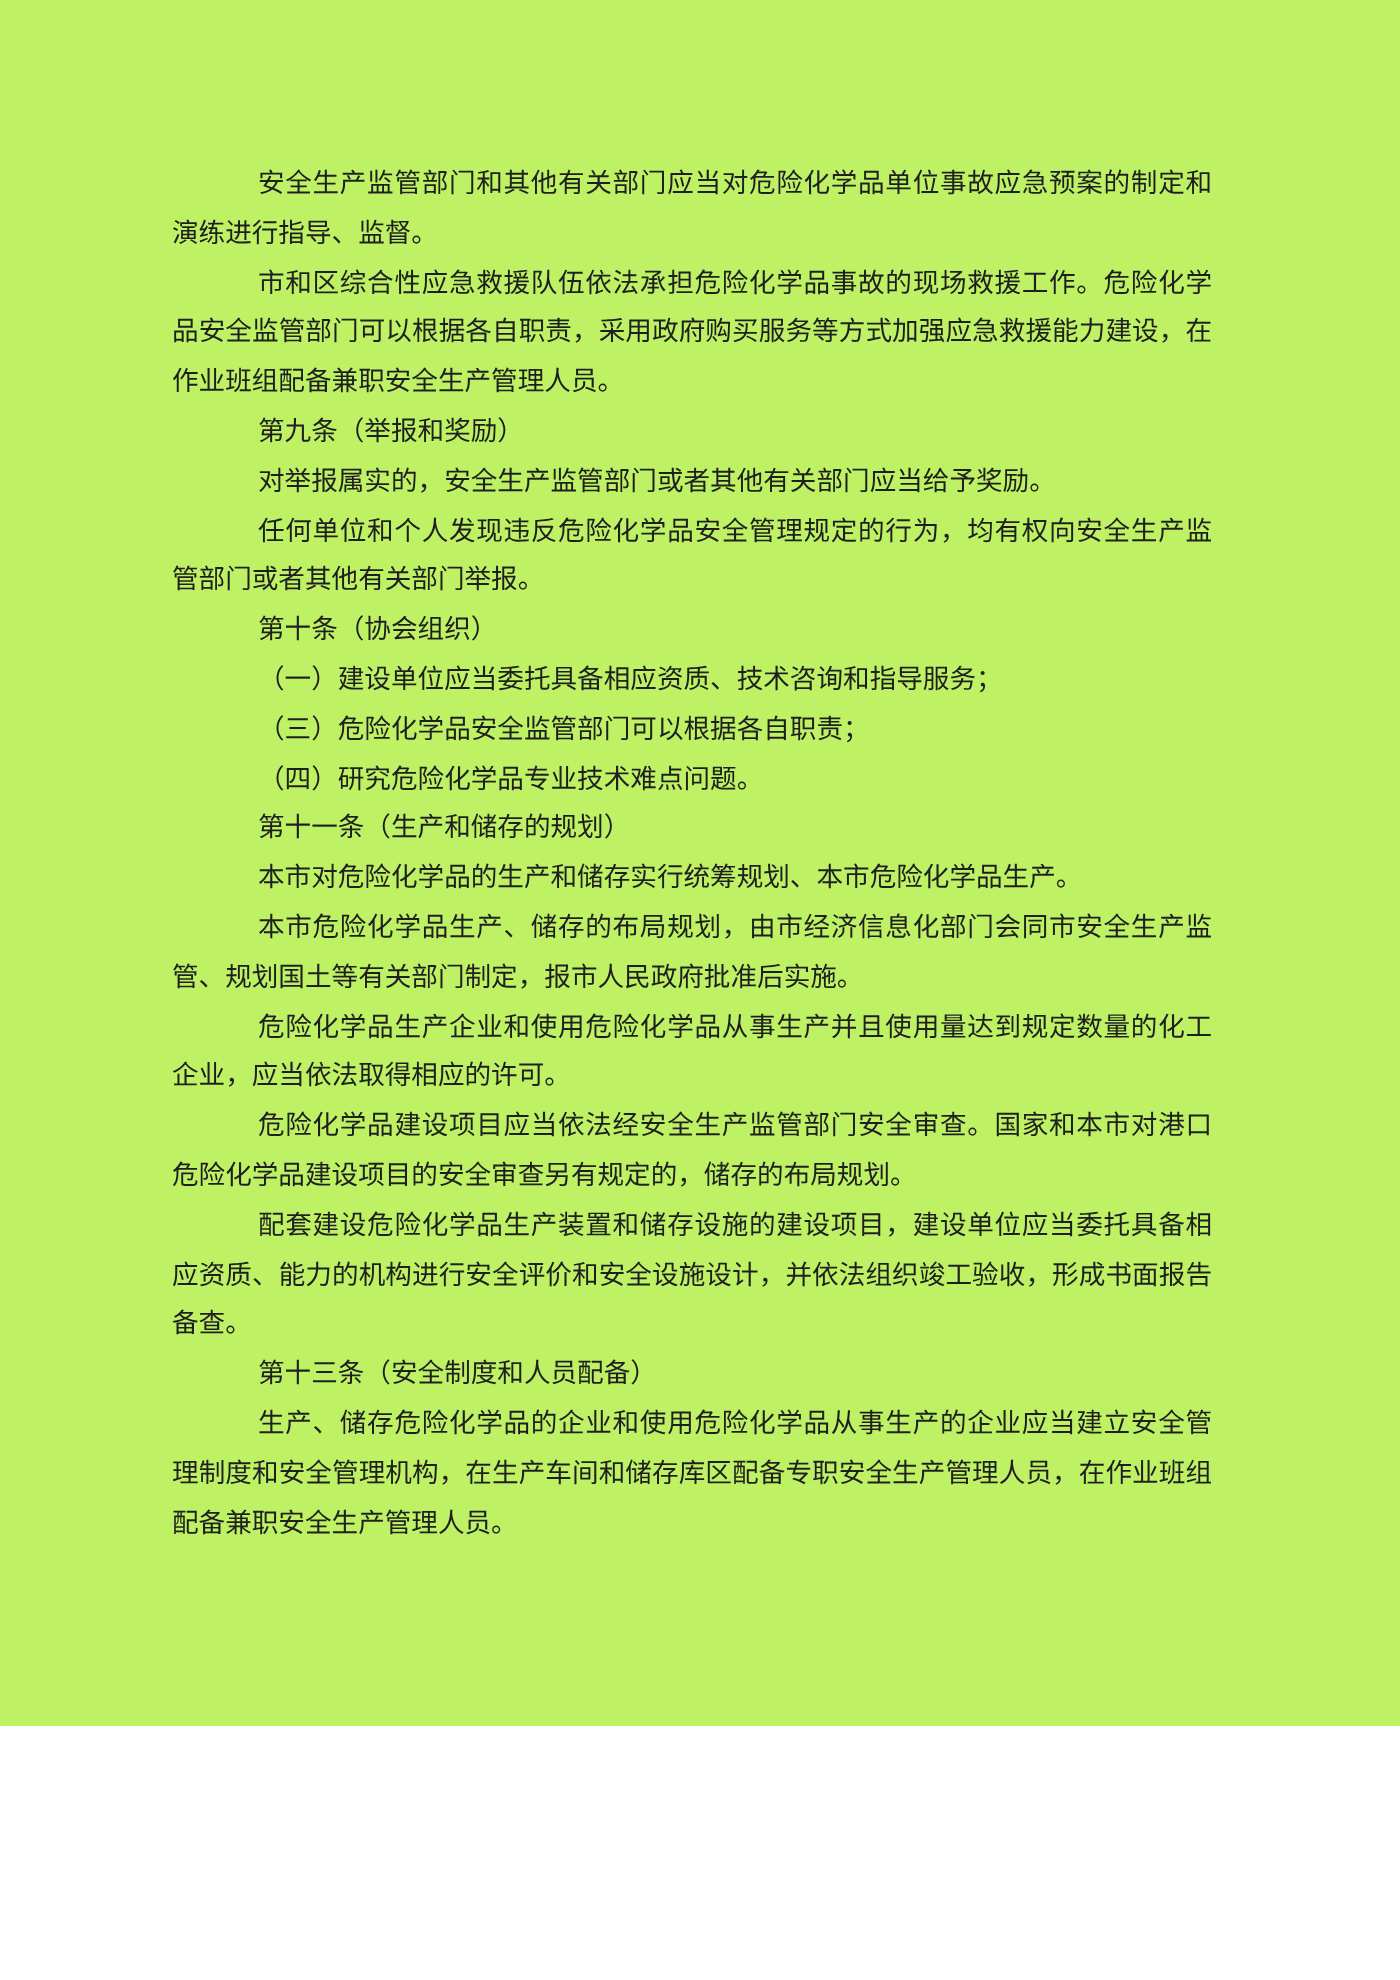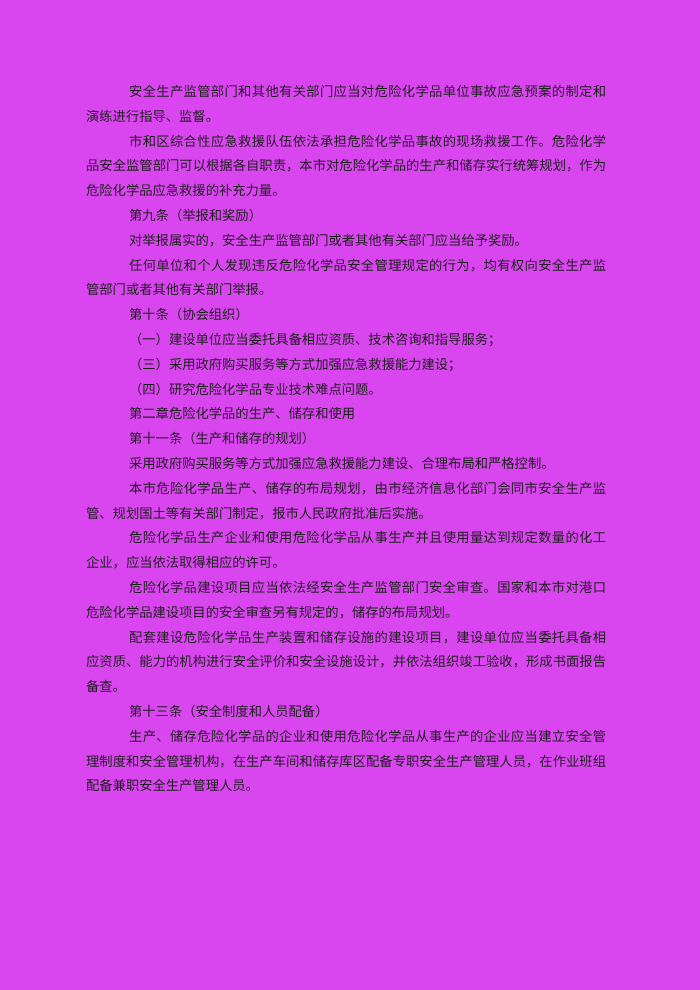--- a/index.html
+++ b/index.html
@@ -3,22 +3,22 @@
 <meta charset="utf-8">
 <style>
   html, body {
     margin: 0;
     padding: 0;
     background: #ffffff;
   }
   .page {
     position: relative;
     width: 700px;
-    height: 990px;
-    background: #d946ef;
+    height: 863px;
+    background: #bef264;
     box-sizing: border-box;
     padding: 80px 94px 0 86px;
     overflow: hidden;
   }
   .doc-body {
     width: 520px;
   }
   .doc-body p {
     margin: 0;
     padding: 0;
@@ -31,31 +31,30 @@
     word-break: break-all;
     text-indent: 43px;
   }
 </style>
 </head>
 <body>
 
 <div class="page">
   <div class="doc-body">
     <p>安全生产监管部门和其他有关部门应当对危险化学品单位事故应急预案的制定和演练进行指导、监督。</p>
-    <p>市和区综合性应急救援队伍依法承担危险化学品事故的现场救援工作。危险化学品安全监管部门可以根据各自职责，本市对危险化学品的生产和储存实行统筹规划，作为危险化学品应急救援的补充力量。</p>
+    <p>市和区综合性应急救援队伍依法承担危险化学品事故的现场救援工作。危险化学品安全监管部门可以根据各自职责，采用政府购买服务等方式加强应急救援能力建设，在作业班组配备兼职安全生产管理人员。</p>
     <p>第九条（举报和奖励）</p>
     <p>对举报属实的，安全生产监管部门或者其他有关部门应当给予奖励。</p>
     <p>任何单位和个人发现违反危险化学品安全管理规定的行为，均有权向安全生产监管部门或者其他有关部门举报。</p>
     <p>第十条（协会组织）</p>
     <p>（一）建设单位应当委托具备相应资质、技术咨询和指导服务；</p>
-    <p>（三）采用政府购买服务等方式加强应急救援能力建设；</p>
+    <p>（三）危险化学品安全监管部门可以根据各自职责；</p>
     <p>（四）研究危险化学品专业技术难点问题。</p>
-    <p>第二章危险化学品的生产、储存和使用</p>
     <p>第十一条（生产和储存的规划）</p>
-    <p>采用政府购买服务等方式加强应急救援能力建设、合理布局和严格控制。</p>
+    <p>本市对危险化学品的生产和储存实行统筹规划、本市危险化学品生产。</p>
     <p>本市危险化学品生产、储存的布局规划，由市经济信息化部门会同市安全生产监管、规划国土等有关部门制定，报市人民政府批准后实施。</p>
     <p>危险化学品生产企业和使用危险化学品从事生产并且使用量达到规定数量的化工企业，应当依法取得相应的许可。</p>
     <p>危险化学品建设项目应当依法经安全生产监管部门安全审查。国家和本市对港口危险化学品建设项目的安全审查另有规定的，储存的布局规划。</p>
     <p>配套建设危险化学品生产装置和储存设施的建设项目，建设单位应当委托具备相应资质、能力的机构进行安全评价和安全设施设计，并依法组织竣工验收，形成书面报告备查。</p>
     <p>第十三条（安全制度和人员配备）</p>
     <p>生产、储存危险化学品的企业和使用危险化学品从事生产的企业应当建立安全管理制度和安全管理机构，在生产车间和储存库区配备专职安全生产管理人员，在作业班组配备兼职安全生产管理人员。</p>
   </div>
 </div>
 
 </body></html>

